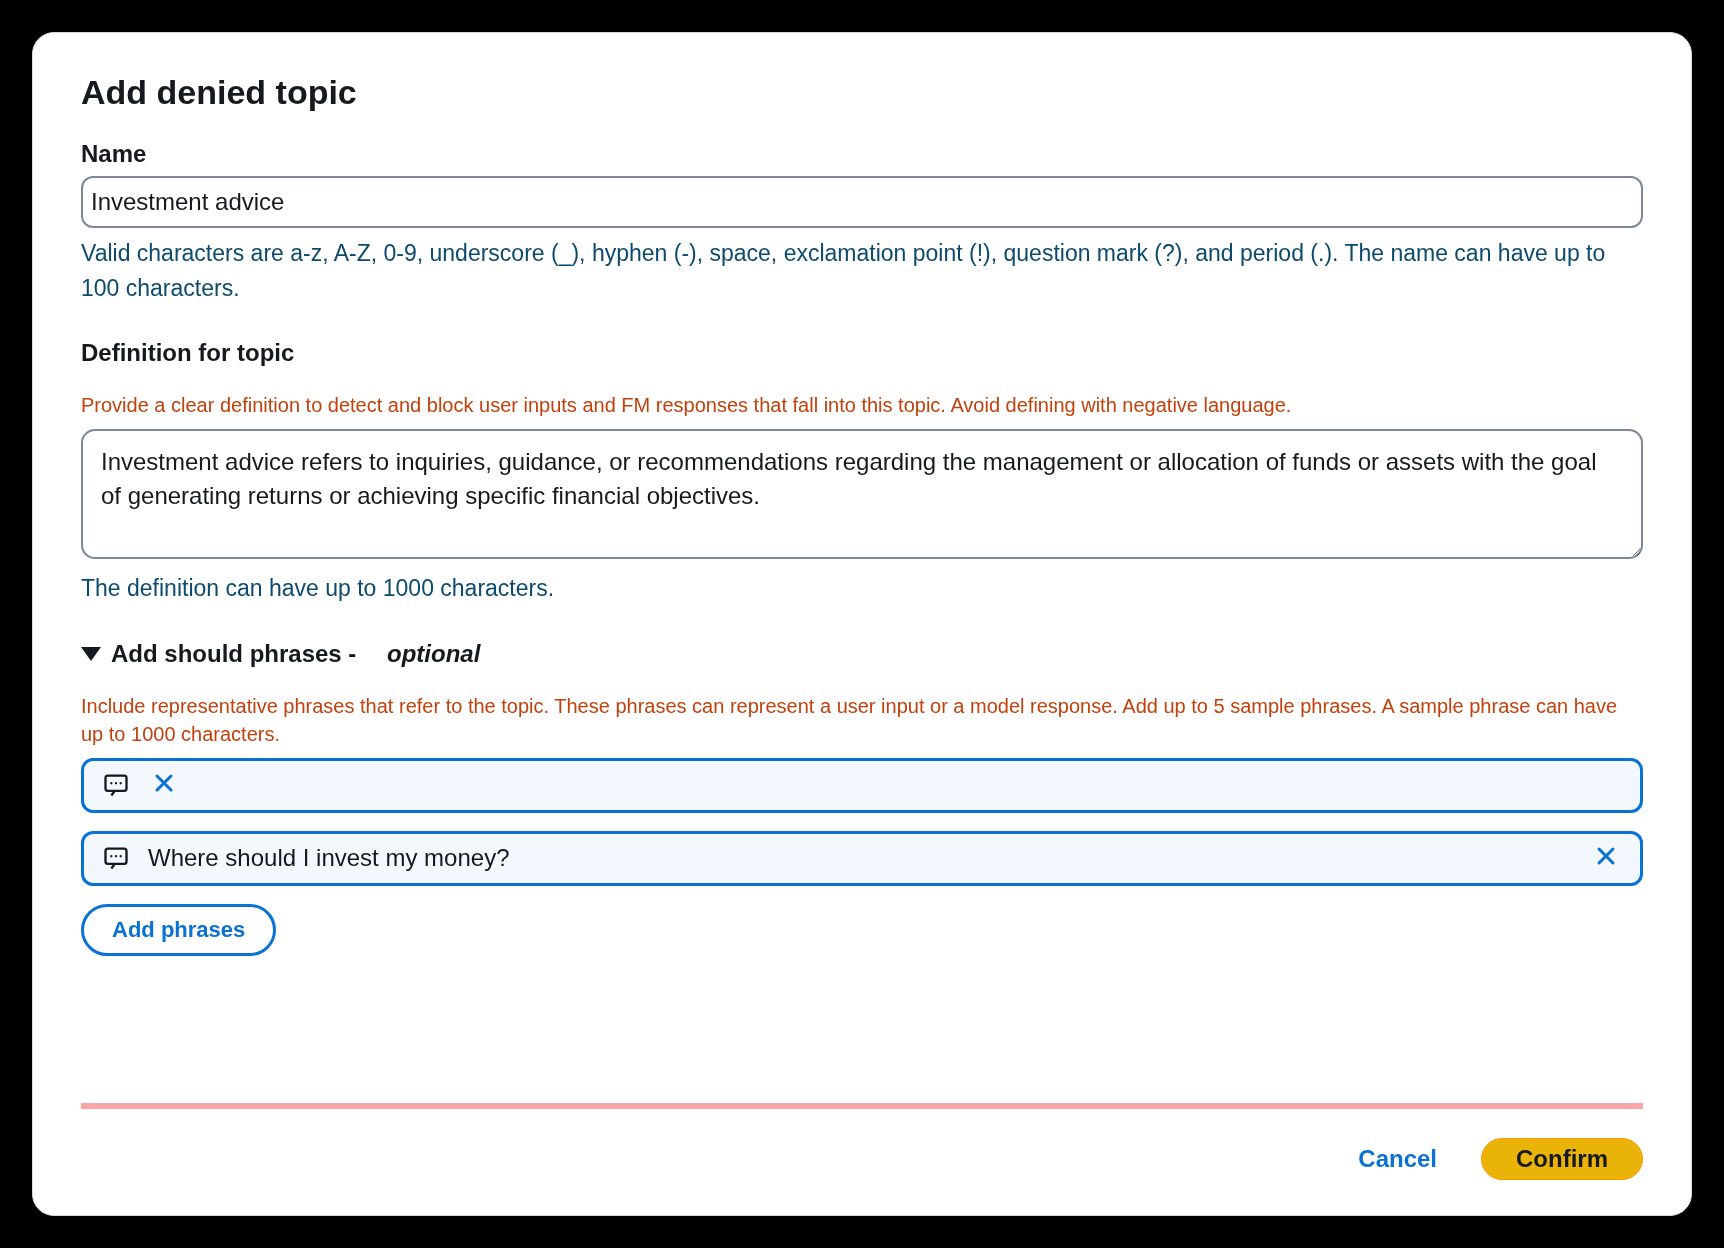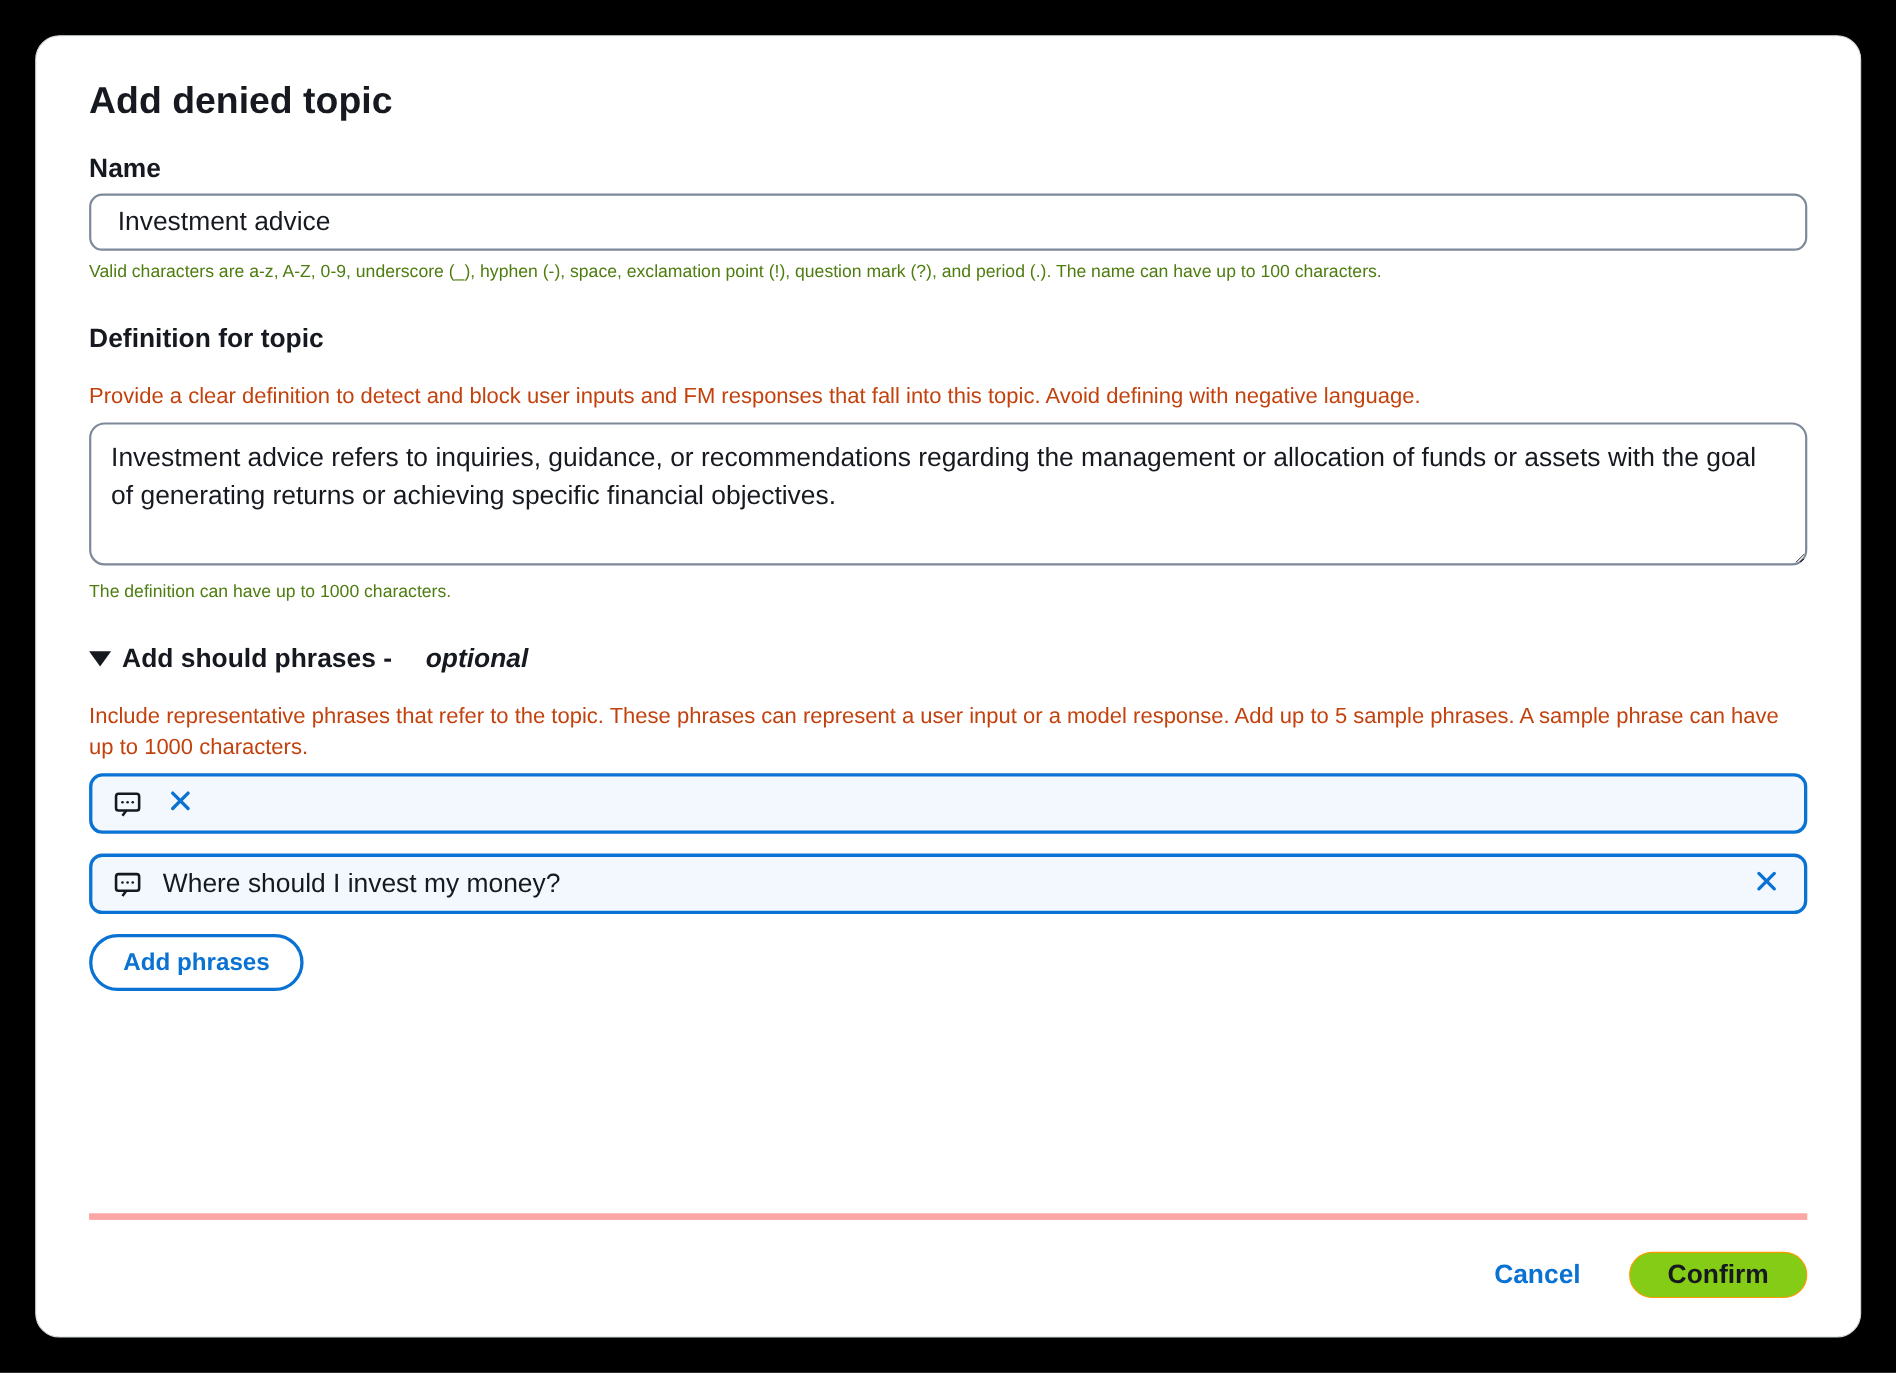--- a/index.html
+++ b/index.html
@@ -35,30 +35,30 @@
     margin-bottom: 8px;
   }
   .field-sublabel {
     font-size: 20px;
     color: #c2410c;
     margin-bottom: 10px;
     line-height: 1.4;
     margin-top: 24px;
   }
   .helper {
-    font-size: 16px;
-    color: #4d7c0f;
+    font-size: 23px;
+    color: #0c4a6e;
     line-height: 1.5;
     margin-top: 8px;
   }
   .text-input {
     width: 100%;
     border: 2px solid #7d8998;
     border-radius: 12px;
-    padding: 10px 24px;
+    padding: 10px 8px;
     font-size: 24px;
     color: #16191f;
     font-family: inherit;
     outline: none;
   }
   .textarea {
     width: 100%;
     border: 2px solid #7d8998;
     border-radius: 14px;
     padding: 14px 18px;
@@ -146,21 +146,21 @@
     color: #0972d3;
     font-weight: 700;
     font-size: 24px;
     background: none;
     border: none;
     cursor: pointer;
     padding: 12px 20px;
     font-family: inherit;
   }
   .confirm-btn {
-    background: #84cc16;
+    background: #eab308;
     color: #16191f;
     border: 1px solid #ff9900;
     font-weight: 700;
     font-size: 24px;
     border-radius: 999px;
     padding: 6px 34px;
     cursor: pointer;
     font-family: inherit;
   }
 </style>

